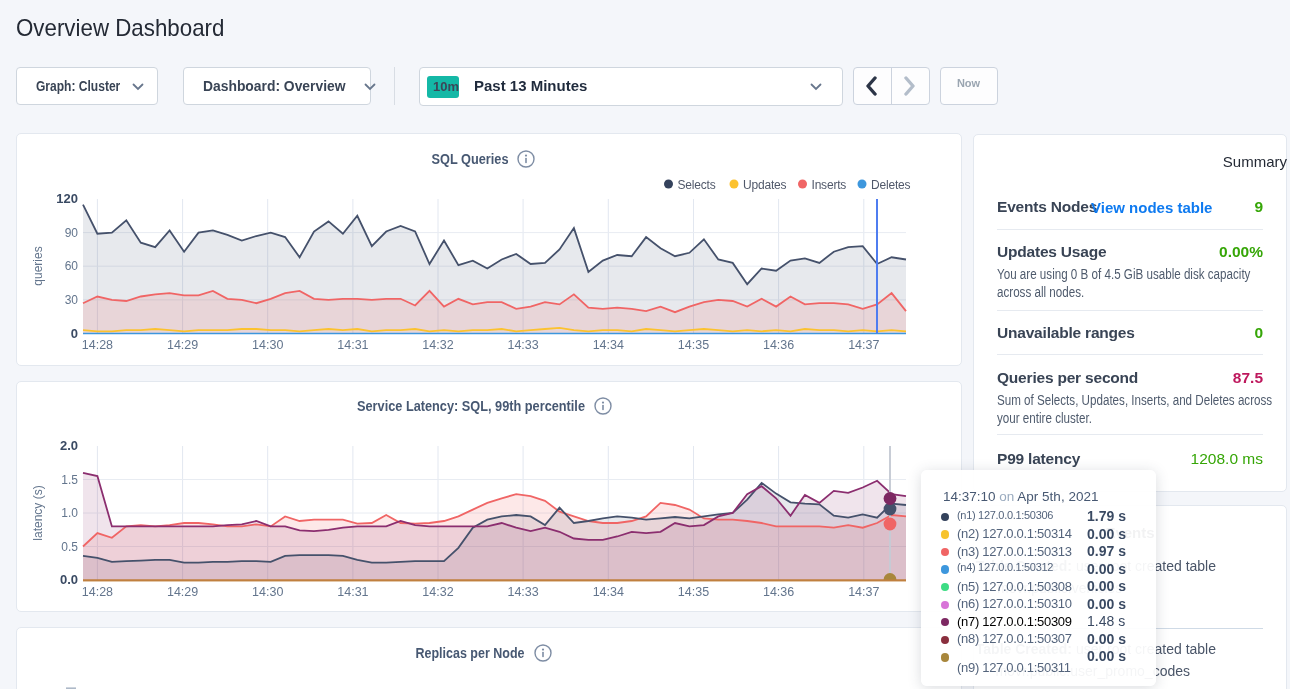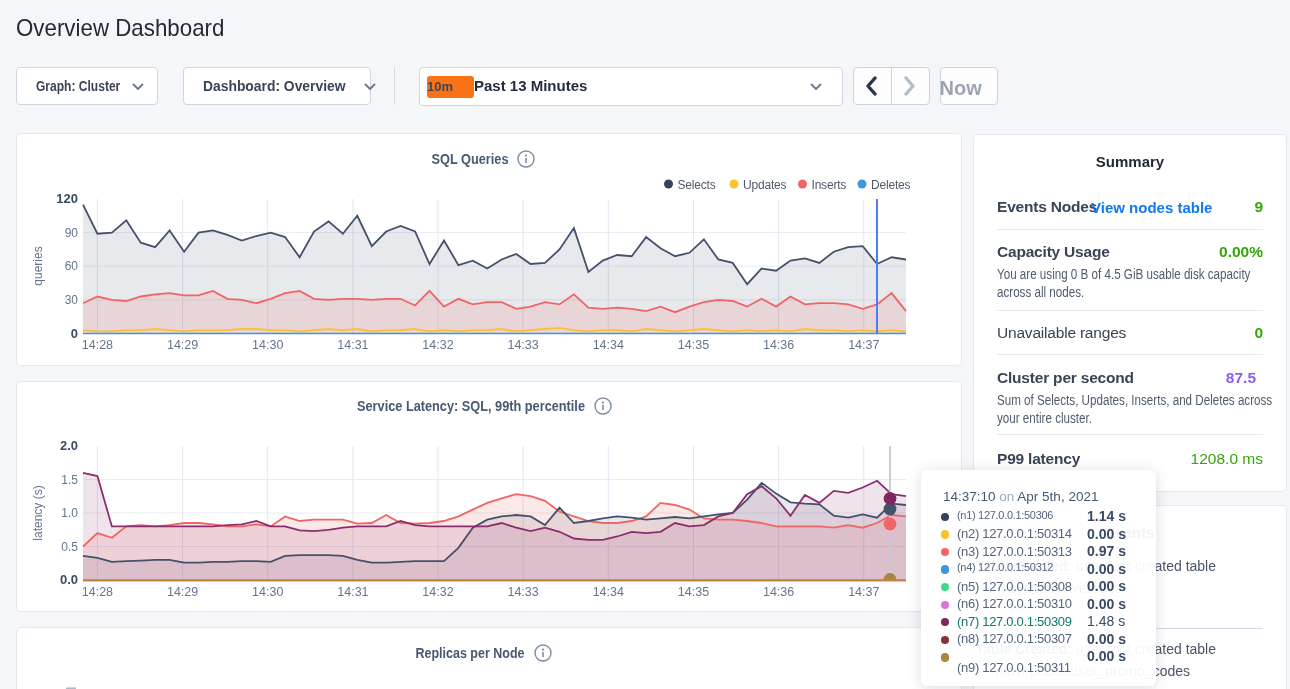--- a/index.html
+++ b/index.html
@@ -12,56 +12,56 @@
 <svg width="12" height="8" viewBox="0 0 12 8" style="position:absolute;left:132px;top:83px">
     <path d="M1.5 1.5 L6 6 L10.5 1.5" fill="none" stroke="#67768c" stroke-width="1.8" stroke-linecap="round"></path>
   </svg>
 <div style="position:absolute;left:183px;top:67px;width:188px;height:38px;background:#fff;border:1px solid #cfd6de;border-radius:4px;box-sizing:border-box"></div>
 <div style="position:absolute;left:203px;top:78px;font-size:14px;font-weight:700;color:#394455;transform:scaleX(0.99);transform-origin:left top;white-space:nowrap">Dashboard: Overview</div>
 <svg width="12" height="8" viewBox="0 0 12 8" style="position:absolute;left:364px;top:83px">
     <path d="M1.5 1.5 L6 6 L10.5 1.5" fill="none" stroke="#67768c" stroke-width="1.8" stroke-linecap="round"></path>
   </svg>
 <div style="position:absolute;left:394px;top:67px;width:1px;height:38px;background:#d8dde4"></div>
 <div style="position:absolute;left:418.5px;top:66.5px;width:424px;height:39.5px;background:#fff;border:1px solid #cfd6de;border-radius:4px;box-sizing:border-box"></div>
-<div style="position:absolute;left:427px;top:75.5px;width:47px;height:22.5px;background:#f97316;border-radius:3px;text-align:left;line-height:22.5px;font-size:13px;font-weight:700;color:#3c4658">10m</div>
+<div style="position:absolute;left:427px;top:75.5px;width:32px;height:22.5px;background:#14b8a6;border-radius:3px;text-align:right;line-height:22.5px;font-size:13px;font-weight:700;color:#3c4658">10m</div>
 <div style="position:absolute;left:474px;top:77px;font-size:15px;font-weight:700;color:#1f2a3c">Past 13 Minutes</div>
 <svg width="12" height="8" viewBox="0 0 12 8" style="position:absolute;left:810px;top:83px">
     <path d="M1.5 1.5 L6 6 L10.5 1.5" fill="none" stroke="#67768c" stroke-width="1.8" stroke-linecap="round"></path>
   </svg>
 <div style="position:absolute;left:852.5px;top:67px;width:77.5px;height:38px;background:#fdfdfe;border:1px solid #ccd3de;border-radius:4px;box-sizing:border-box"></div>
 <div style="position:absolute;left:891px;top:67px;width:1px;height:38px;background:#ccd3de"></div>
 <svg width="14" height="20" viewBox="0 0 14 20" style="position:absolute;left:864px;top:76px">
     <path d="M11 2 L4 10 L11 18" fill="none" stroke="#2c3547" stroke-width="3.4" stroke-linecap="round" stroke-linejoin="round"></path>
   </svg>
 <svg width="14" height="20" viewBox="0 0 14 20" style="position:absolute;left:903px;top:76px">
     <path d="M3 2 L10 10 L3 18" fill="none" stroke="#b3bdca" stroke-width="3.4" stroke-linecap="round" stroke-linejoin="round"></path>
   </svg>
 <div style="position:absolute;left:939.5px;top:67px;width:58px;height:38px;background:#fdfdfe;border:1px solid #ccd3de;border-radius:4px;box-sizing:border-box"></div>
-<div style="position:absolute;left:939.5px;top:76.5px;width:58px;font-size:20px;font-weight:700;color:#9aa5b1">Now</div>
+<div style="position:absolute;left:939.5px;top:76.5px;width:58px;text-align:center;font-size:11px;font-weight:700;color:#9aa5b1">Now</div>
 
 <div style="position:absolute;left:15.5px;top:133px;width:946px;height:232.5px;background:#fff;border:1px solid #e3e8ef;border-radius:5px;box-sizing:border-box"></div>
 <div style="position:absolute;left:15.5px;top:380.5px;width:946px;height:231.5px;background:#fff;border:1px solid #e3e8ef;border-radius:5px;box-sizing:border-box"></div>
 <div style="position:absolute;left:15.5px;top:627px;width:946px;height:90px;background:#fff;border:1px solid #e3e8ef;border-radius:5px;box-sizing:border-box"></div>
 
 <div style="position:absolute;left:973px;top:134px;width:314px;height:358px;background:#fff;border:1px solid #e3e8ef;border-radius:5px;box-sizing:border-box"></div>
 <div style="position:absolute;left:973px;top:134px;width:314px;z-index:2">
- <div style="position:absolute;left:0;top:19px;width:314px;text-align:center;font-size:15px;font-weight:700;color:#242a35">Summary</div>
+ <div style="position:absolute;left:0;top:19px;width:314px;text-align:right;font-size:15px;font-weight:400;color:#242a35">Summary</div>
  <div style="position:absolute;left:24px;top:64px;font-size:15.5px;letter-spacing:-0.2px;font-weight:700;color:#394455">Events Nodes</div>
  <div style="position:absolute;left:118px;top:64.5px;font-size:15px;font-weight:700;color:#0e7af0">View nodes table</div>
  <div style="position:absolute;right:24px;top:64px;font-size:15.5px;font-weight:700;color:#36a607">9</div>
  <div style="position:absolute;left:24px;top:95px;width:266px;border-top:1px solid #e6eaf0"></div>
- <div style="position:absolute;left:24px;top:109px;font-size:15.5px;letter-spacing:-0.2px;font-weight:700;color:#394455">Capacity Usage</div>
+ <div style="position:absolute;left:24px;top:109px;font-size:15.5px;letter-spacing:-0.2px;font-weight:700;color:#394455">Updates Usage</div>
  <div style="position:absolute;right:24px;top:109px;font-size:15.5px;font-weight:700;color:#36a607">0.00%</div>
  <div style="position:absolute;left:24px;top:131px;font-size:14px;line-height:18px;color:#4f5b6d;white-space:nowrap;transform:scaleX(0.83);transform-origin:left top">You are using 0 B of 4.5 GiB usable disk capacity<br>across all nodes.</div>
  <div style="position:absolute;left:24px;top:176px;width:266px;border-top:1px solid #e6eaf0"></div>
- <div style="position:absolute;left:24px;top:190px;font-size:15.5px;letter-spacing:-0.2px;font-weight:400;color:#394455">Unavailable ranges</div>
+ <div style="position:absolute;left:24px;top:190px;font-size:15.5px;letter-spacing:-0.2px;font-weight:700;color:#394455">Unavailable ranges</div>
  <div style="position:absolute;right:24px;top:190px;font-size:15.5px;font-weight:700;color:#36a607">0</div>
  <div style="position:absolute;left:24px;top:220px;width:266px;border-top:1px solid #e6eaf0"></div>
- <div style="position:absolute;left:24px;top:235px;font-size:15.5px;letter-spacing:-0.2px;font-weight:700;color:#394455">Cluster per second</div>
- <div style="position:absolute;right:31px;top:235px;font-size:15.5px;font-weight:700;color:#8b5cf6">87.5</div>
+ <div style="position:absolute;left:24px;top:235px;font-size:15.5px;letter-spacing:-0.2px;font-weight:700;color:#394455">Queries per second</div>
+ <div style="position:absolute;right:24px;top:235px;font-size:15.5px;font-weight:700;color:#be185d">87.5</div>
  <div style="position:absolute;left:24px;top:257px;font-size:14px;line-height:18px;color:#4f5b6d;white-space:nowrap;transform:scaleX(0.83);transform-origin:left top">Sum of Selects, Updates, Inserts, and Deletes across<br>your entire cluster.</div>
  <div style="position:absolute;left:24px;top:300px;width:266px;border-top:1px solid #e6eaf0"></div>
  <div style="position:absolute;left:24px;top:316px;font-size:15.5px;letter-spacing:-0.2px;font-weight:700;color:#394455">P99 latency</div>
  <div style="position:absolute;right:24px;top:316px;font-size:15.5px;font-weight:400;color:#36a607">1208.0 ms</div>
 </div>
 <div style="position:absolute;left:973px;top:505px;width:314px;height:244px;background:#fff;border:1px solid #e3e8ef;border-radius:5px;box-sizing:border-box"></div>
 <div style="position:absolute;left:0;top:0;width:1290px;height:689px;z-index:2;pointer-events:none">
  <div style="position:absolute;left:973px;top:524px;width:314px;text-align:center;font-size:15px;font-weight:700;color:#242a35">Events</div>
  <div style="position:absolute;right:74px;top:558px;font-size:14px;color:#4a5568;white-space:nowrap"><b>Table Created:</b> user root created table</div>
  <div style="position:absolute;left:997px;top:580px;font-size:14px;color:#4a5568;white-space:nowrap">movr.public.vehicles</div>
@@ -179,37 +179,37 @@
       <circle cx="543" cy="653" r="8"></circle>
     </g>
     <circle cx="543" cy="649.6" r="1.1" fill="#7e8da4"></circle>
     <rect x="542.2" y="651.7" width="1.6" height="5.6" rx="0.8" fill="#7e8da4"></rect>
 </svg>
 <div style="position:absolute;left:921px;top:470px;width:235px;height:216px;background:rgba(255,255,255,0.94);border-radius:6px;box-shadow:0 2px 14px rgba(50,60,80,0.18);z-index:30"></div>
 <div style="position:absolute;left:0;top:0;z-index:31;width:0;height:0">
 <div style="position:absolute;left:943px;top:489px;font-size:13.5px;color:#475872;white-space:nowrap">14:37:10 <span style="color:#9aabbf">on</span> Apr 5th, 2021</div>
 <div style="position:absolute;left:941px;top:512.8px;width:8.4px;height:8.4px;border-radius:50%;background:#34425c"></div>
     <div style="position:absolute;left:957px;top:508.5px;font-size:11px;letter-spacing:-0.3px;color:#54647c;white-space:nowrap">(n1) 127.0.0.1:50306</div>
-    <div style="position:absolute;left:1087px;top:508.0px;font-size:14px;font-weight:700;color:#3a4a63;white-space:nowrap">1.14 s</div>
+    <div style="position:absolute;left:1087px;top:508.0px;font-size:14px;font-weight:700;color:#3a4a63;white-space:nowrap">1.79 s</div>
     <div style="position:absolute;left:941px;top:530.3px;width:8.4px;height:8.4px;border-radius:50%;background:#f7c32e"></div>
     <div style="position:absolute;left:957px;top:526.0px;font-size:13px;letter-spacing:-0.3px;color:#54647c;white-space:nowrap">(n2) 127.0.0.1:50314</div>
     <div style="position:absolute;left:1087px;top:525.5px;font-size:14px;font-weight:700;color:#3a4a63;white-space:nowrap">0.00 s</div>
     <div style="position:absolute;left:941px;top:547.9px;width:8.4px;height:8.4px;border-radius:50%;background:#f06565"></div>
     <div style="position:absolute;left:957px;top:543.6px;font-size:13px;letter-spacing:-0.3px;color:#54647c;white-space:nowrap">(n3) 127.0.0.1:50313</div>
     <div style="position:absolute;left:1087px;top:543.1px;font-size:14px;font-weight:700;color:#3a4a63;white-space:nowrap">0.97 s</div>
     <div style="position:absolute;left:941px;top:565.4px;width:8.4px;height:8.4px;border-radius:50%;background:#3d97dd"></div>
     <div style="position:absolute;left:957px;top:561.1px;font-size:11px;letter-spacing:-0.3px;color:#54647c;white-space:nowrap">(n4) 127.0.0.1:50312</div>
     <div style="position:absolute;left:1087px;top:560.6px;font-size:14px;font-weight:700;color:#3a4a63;white-space:nowrap">0.00 s</div>
     <div style="position:absolute;left:941px;top:583.0px;width:8.4px;height:8.4px;border-radius:50%;background:#3ddc84"></div>
     <div style="position:absolute;left:957px;top:578.7px;font-size:13px;letter-spacing:-0.3px;color:#54647c;white-space:nowrap">(n5) 127.0.0.1:50308</div>
     <div style="position:absolute;left:1087px;top:578.2px;font-size:14px;font-weight:700;color:#3a4a63;white-space:nowrap">0.00 s</div>
     <div style="position:absolute;left:941px;top:600.5px;width:8.4px;height:8.4px;border-radius:50%;background:#d874d8"></div>
     <div style="position:absolute;left:957px;top:596.2px;font-size:13px;letter-spacing:-0.3px;color:#54647c;white-space:nowrap">(n6) 127.0.0.1:50310</div>
     <div style="position:absolute;left:1087px;top:595.8px;font-size:14px;font-weight:700;color:#3a4a63;white-space:nowrap">0.00 s</div>
     <div style="position:absolute;left:941px;top:618.1px;width:8.4px;height:8.4px;border-radius:50%;background:#7d2862"></div>
-    <div style="position:absolute;left:957px;top:613.8px;font-size:13px;letter-spacing:-0.3px;color:#0f766e;white-space:nowrap">(n7) 127.0.0.1:50309</div>
+    <div style="position:absolute;left:957px;top:613.8px;font-size:13px;letter-spacing:-0.3px;color:#000000;white-space:nowrap">(n7) 127.0.0.1:50309</div>
     <div style="position:absolute;left:1087px;top:613.3px;font-size:14px;font-weight:400;color:#3a4a63;white-space:nowrap">1.48 s</div>
     <div style="position:absolute;left:941px;top:635.6px;width:8.4px;height:8.4px;border-radius:50%;background:#8a2f3e"></div>
     <div style="position:absolute;left:957px;top:631.4px;font-size:13px;letter-spacing:-0.3px;color:#54647c;white-space:nowrap">(n8) 127.0.0.1:50307</div>
     <div style="position:absolute;left:1087px;top:630.9px;font-size:14px;font-weight:700;color:#3a4a63;white-space:nowrap">0.00 s</div>
     <div style="position:absolute;left:941px;top:653.2px;width:8.4px;height:8.4px;border-radius:50%;background:#a8873c"></div>
     <div style="position:absolute;left:957px;top:660px;font-size:13px;letter-spacing:-0.3px;color:#54647c;white-space:nowrap">(n9) 127.0.0.1:50311</div>
     <div style="position:absolute;left:1087px;top:648.4px;font-size:14px;font-weight:700;color:#3a4a63;white-space:nowrap">0.00 s</div>
 </div>
 </body></html>

